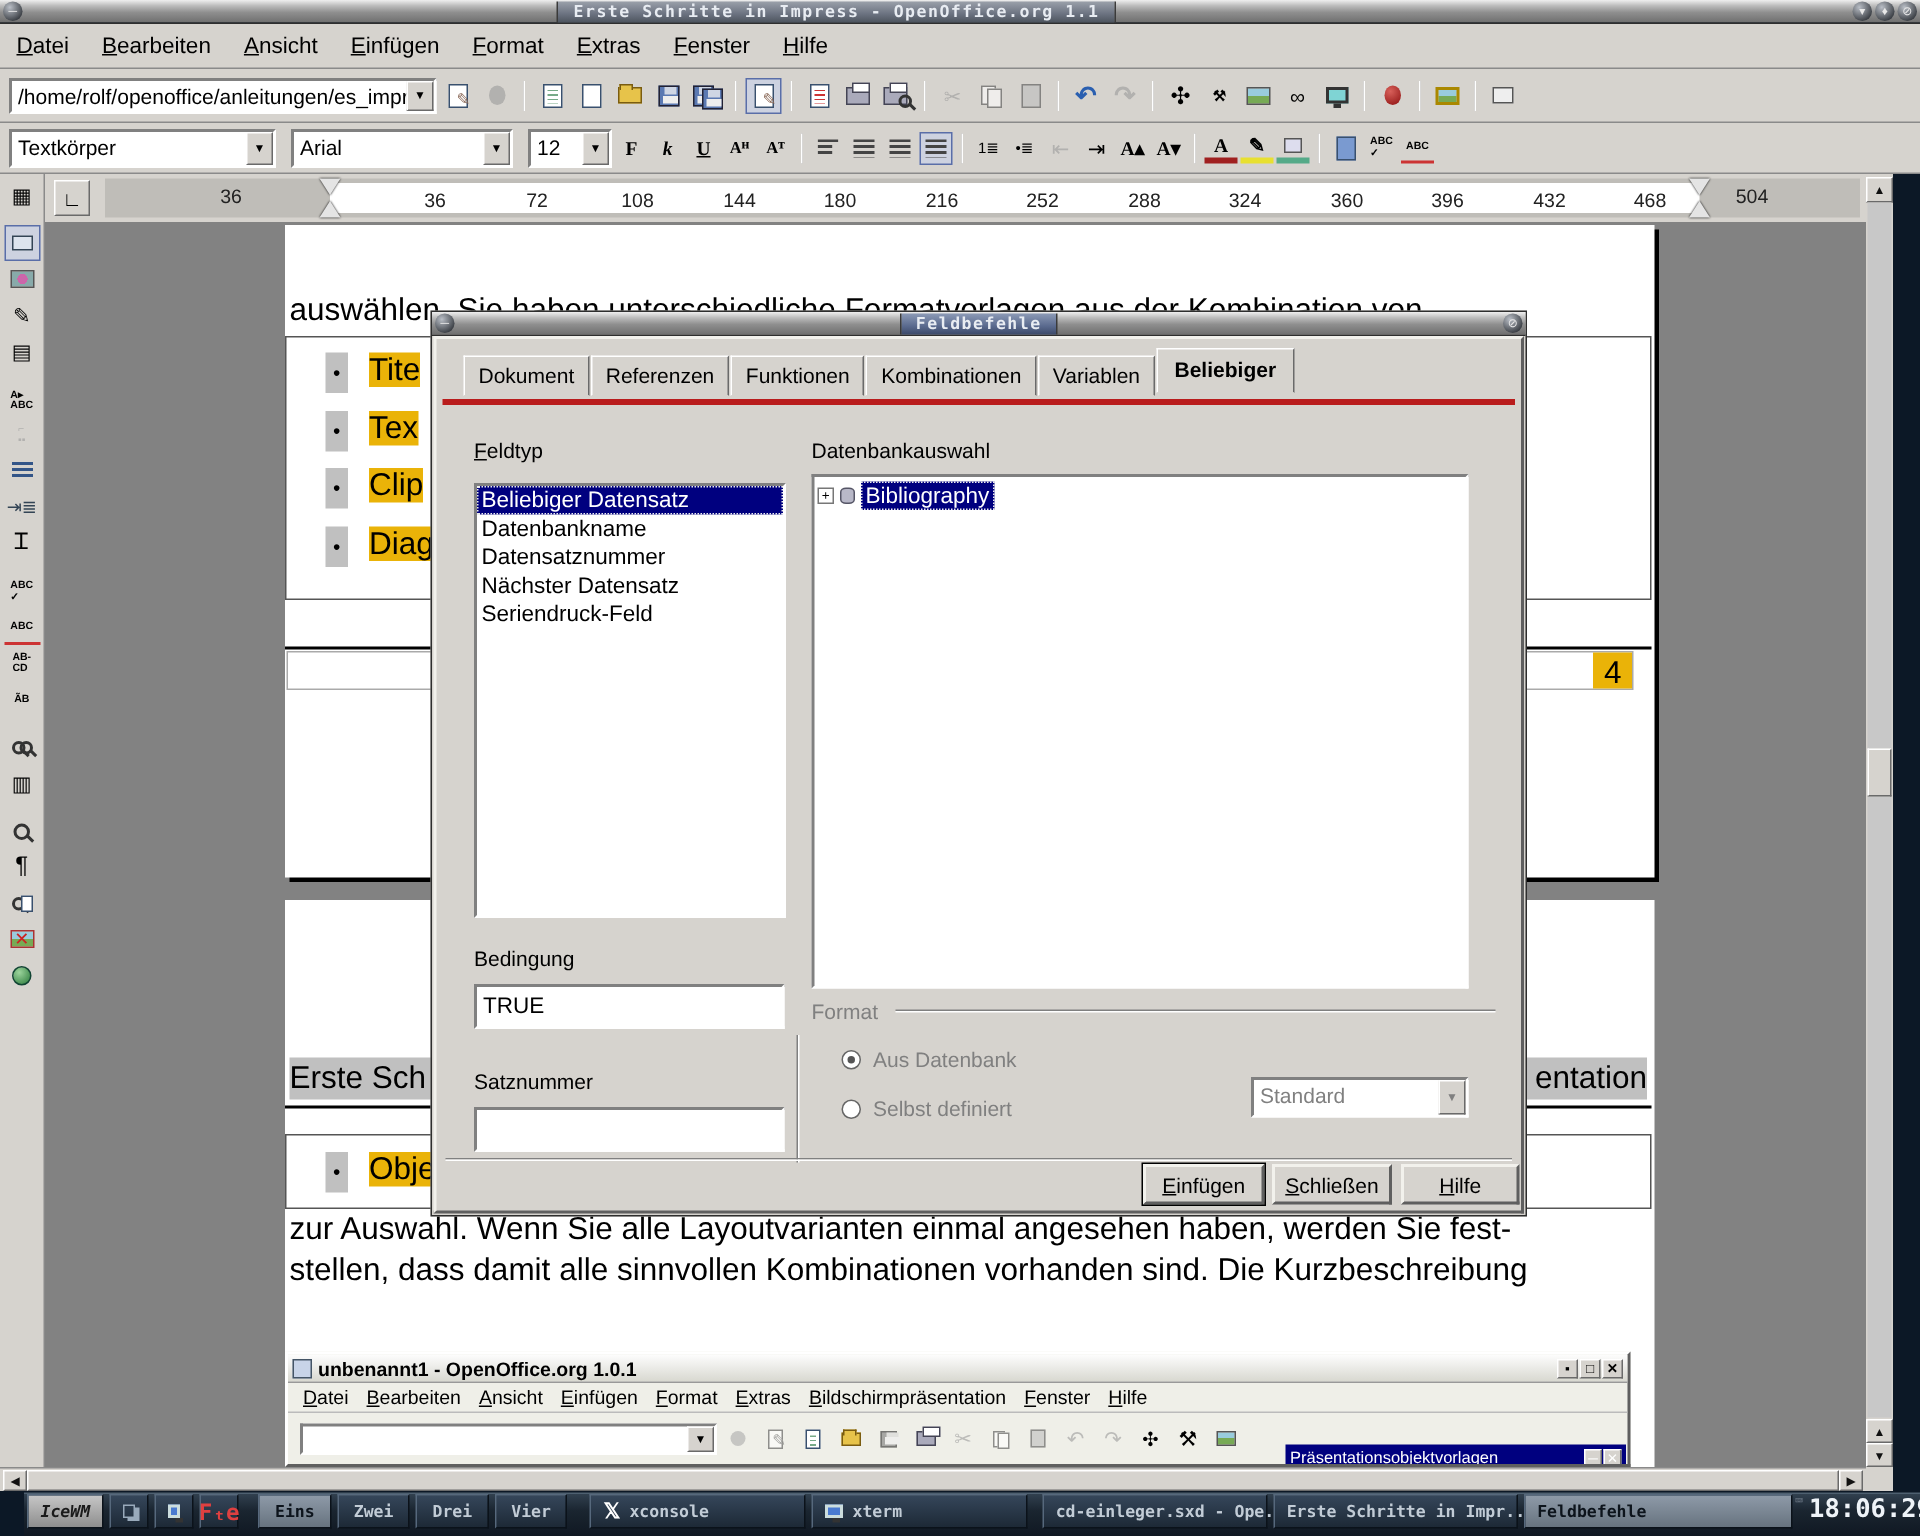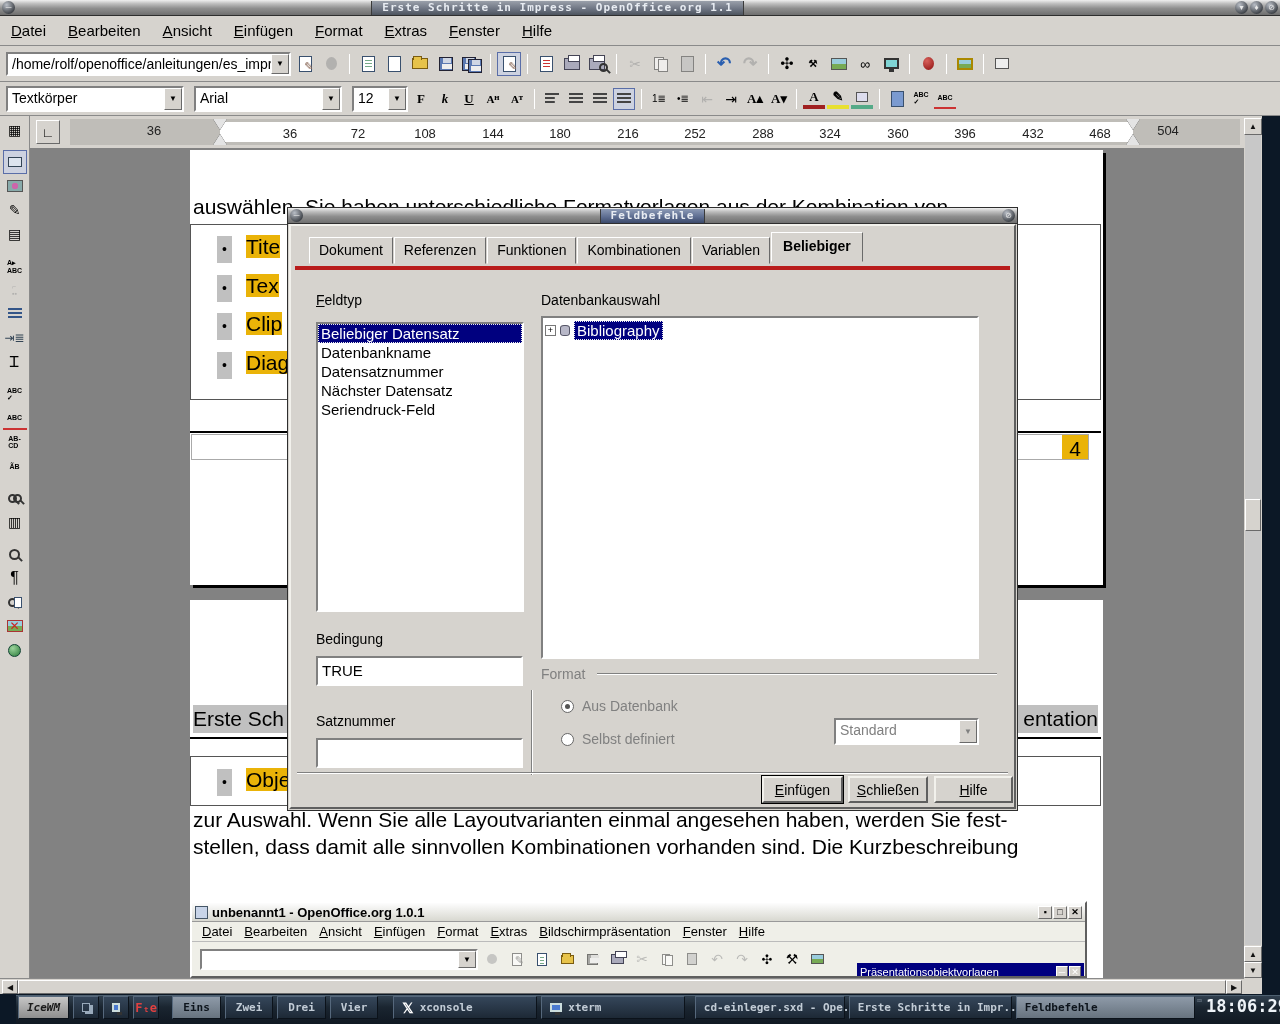--- a/index.html
+++ b/index.html
@@ -568,21 +568,21 @@
   </div>
 
   <div id="taskbar" class="abs">
     <div class="tb-btn" style="background:linear-gradient(180deg,#c6c6c6,#8e8e8e);color:#1a1a1a;font-style:italic;">IceWM</div>
     <div class="tb-btn" style="width:26px;justify-content:center;">
         <span style="width:11px;height:9px;border:1px solid #9ab;box-shadow:3px 2px 0 #9ab;"></span>
       </div>
     <div class="tb-btn" style="width:26px;justify-content:center;">
         <span class="ic-monitor" style="width:12px;height:9px;background:#4a7ad0;border-color:#cdd;"></span>
       </div>
-    <div class="tb-btn" style="width:26px;justify-content:center;color:#e04040;font-size:12px;">Fₜe</div>
+    <div class="tb-btn" style="width:26px;justify-content:center;color:#e04040;font-size:15px;">Fₜe</div>
     <div style="width:10px"></div>
     <div class="tb-btn tb-ws active">Eins</div>
     <div class="tb-btn tb-ws">Zwei</div>
     <div class="tb-btn tb-ws">Drei</div>
     <div class="tb-btn tb-ws">Vier</div>
     <div style="width:12px"></div>
     <div class="tb-btn" style="width:155px;gap:6px;">
         <span style="font-size:14px;color:#fff;">𝕏</span>
         <span>xconsole</span>
       </div>

